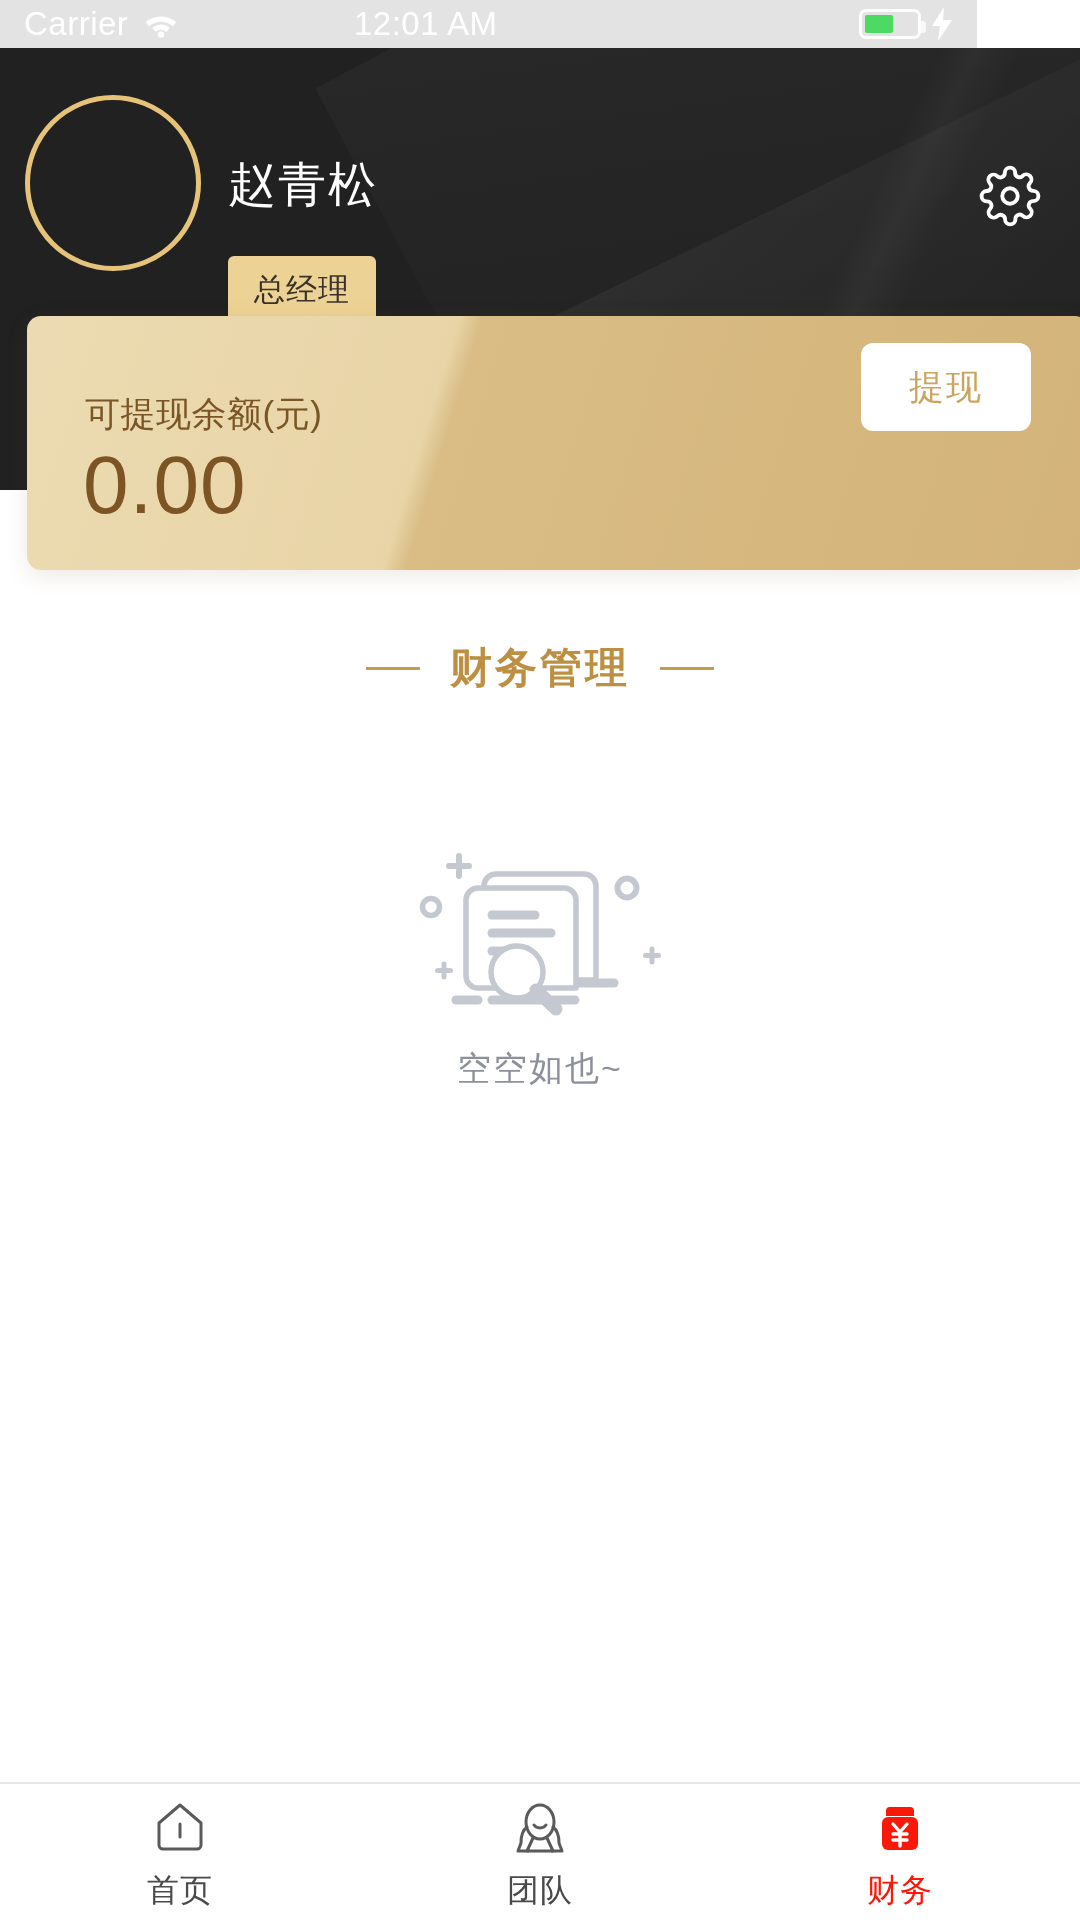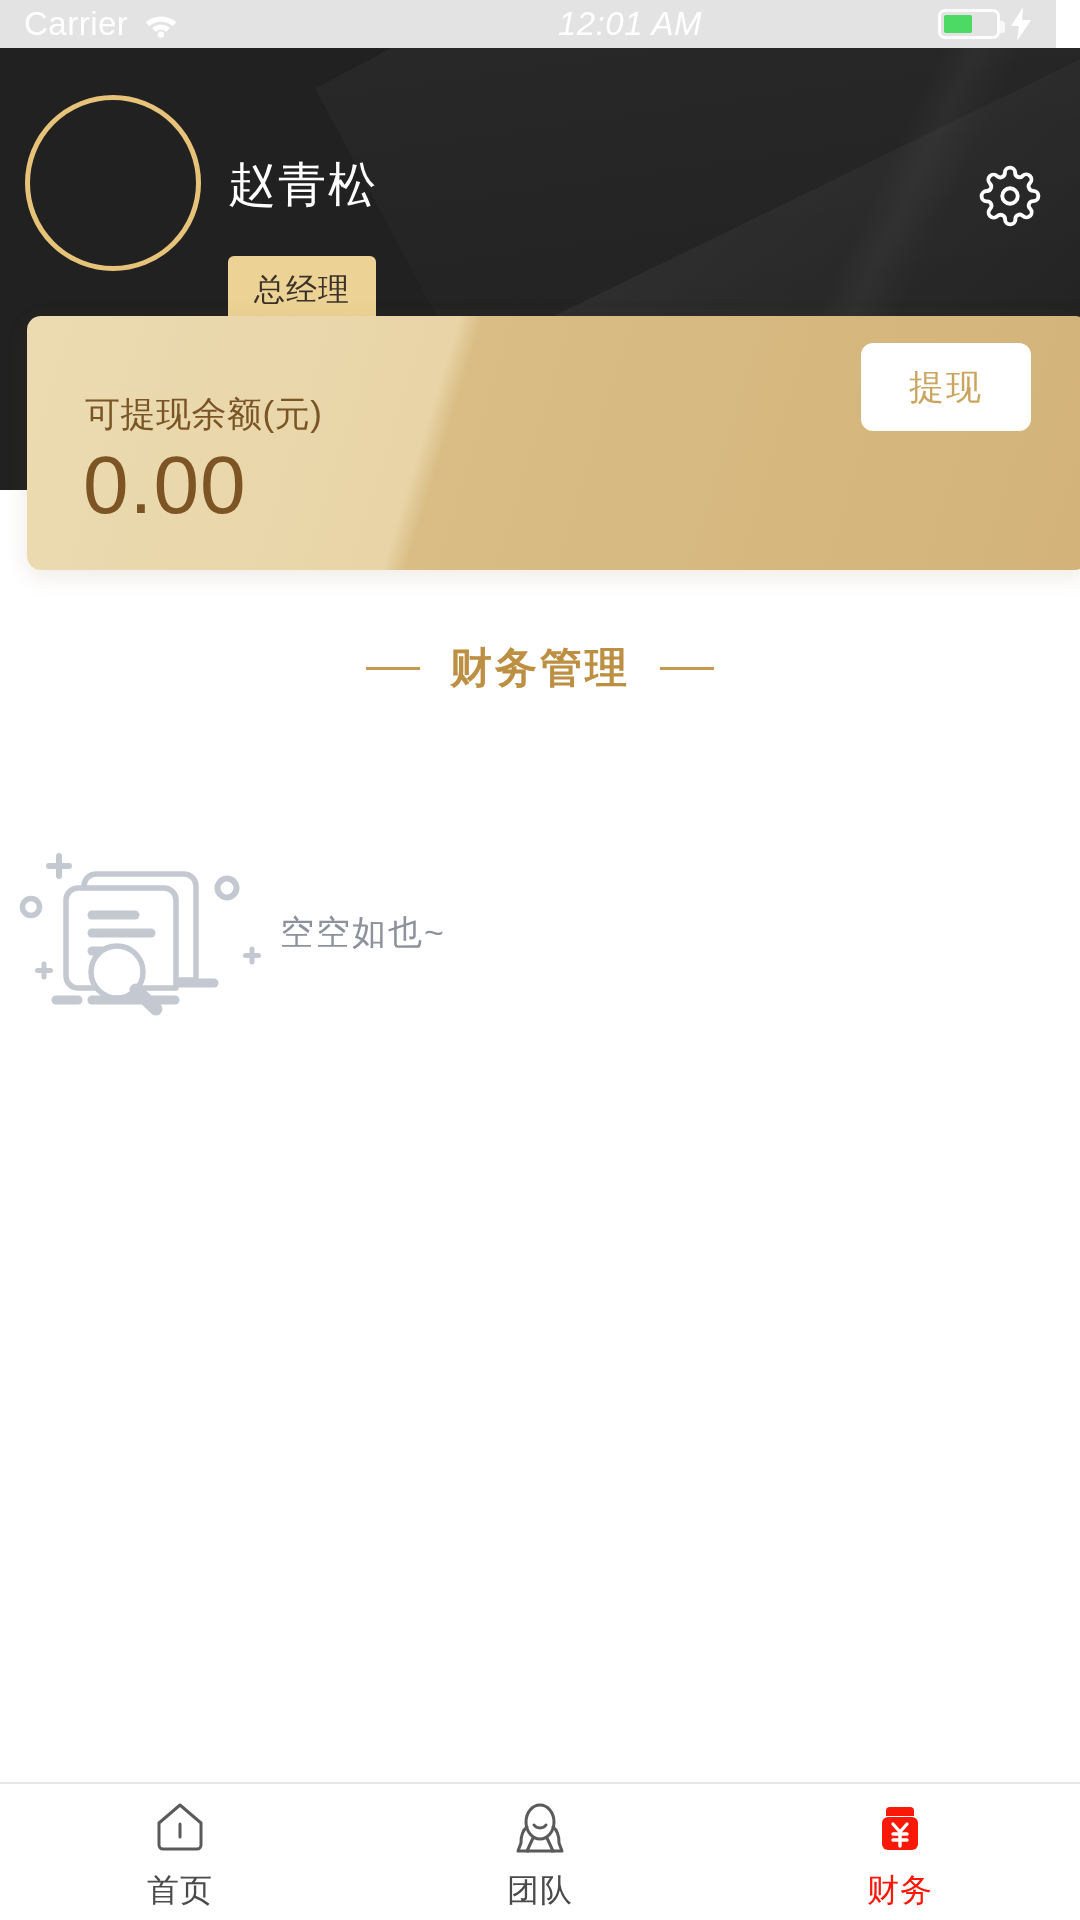--- a/index.html
+++ b/index.html
@@ -7,29 +7,29 @@
   html, body {
     width:1080px; height:1920px;
     font-family:"Liberation Sans","DejaVu Sans",sans-serif;
     background:#ffffff;
     overflow:hidden;
   }
   #app { position:relative; width:1080px; height:1920px; background:#ffffff; }
 
   
   .statusbar{
-    position:absolute; top:0; left:0; width:1056px; height:48px;
+    position:absolute; top:0; left:0; width:977px; height:48px;
     background:#e3e3e3;
     display:flex; align-items:center;
     padding:12px 24px;
     z-index:40;
   }
   .sb-left{ display:flex; align-items:center; gap:14px; flex:0 0 auto; width:330px;}
   .sb-carrier{ font-size:33px; color:#ffffff; letter-spacing:.5px; }
-  .sb-center{ flex:1; text-align:right;font-style:italic; }
+  .sb-center{ flex:1; text-align:left; }
   .sb-time{ font-size:33px; color:#ffffff; letter-spacing:.5px; }
   .sb-right{ flex:0 0 auto; width:330px; display:flex; align-items:center; justify-content:flex-end; gap:10px; }
 
   .wifi-icon{ width:38px; height:28px; position:relative; display:block;}
   .battery{
     width:62px; height:30px; border:3px solid rgba(255,255,255,.92);
     border-radius:7px; position:relative; display:flex; align-items:center;
     padding:3px;
   }
   .battery::after{
@@ -115,21 +115,21 @@
   .section-title{
     position:absolute; left:0; top:640px; width:1080px;
     display:flex; align-items:center; justify-content:center; gap:30px;
   }
   .st-dash{ width:54px; height:3px; background:#c49a4e; display:block; }
   .st-text{ font-size:42px; color:#bd8f42; font-weight:700; letter-spacing:3px; }
 
   
   .empty-wrap{
     position:absolute; left:0; top:820px; width:1080px;
-    display:flex; flex-direction:row; align-items:center;
+    display:flex; flex-direction:column; align-items:center;
   }
   .empty-text{
     margin-top:22px; font-size:34px; color:#8d919b; letter-spacing:2px;
   }
 
   
   .tabbar{
     position:absolute; left:0; bottom:0; width:1080px; height:138px;
     background:#ffffff;
     border-top:2px solid #e6e6e6;

